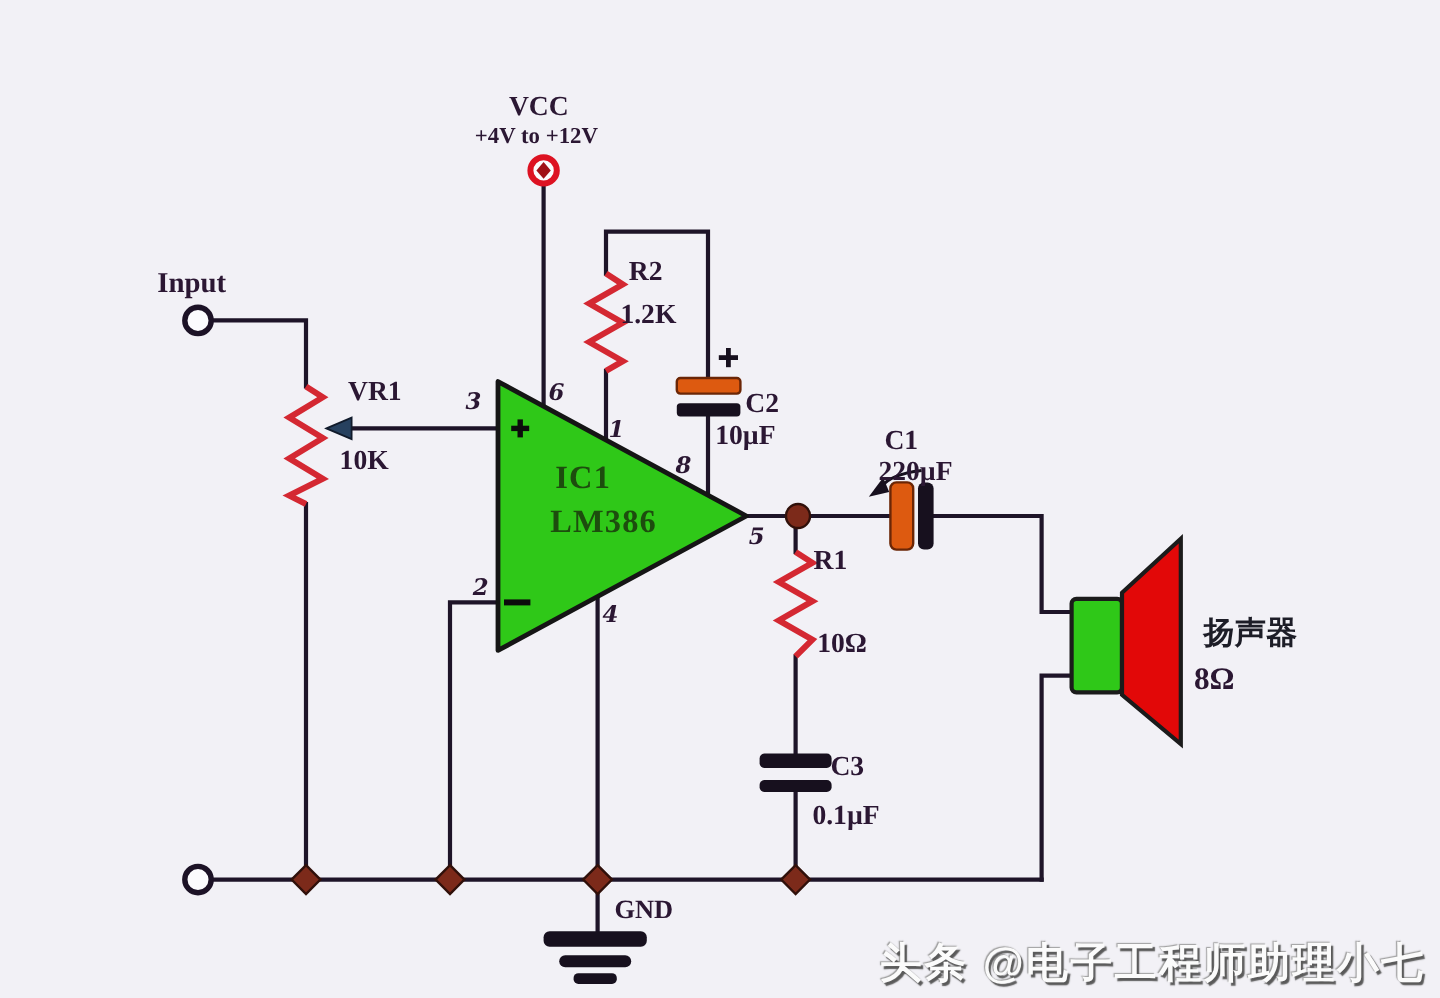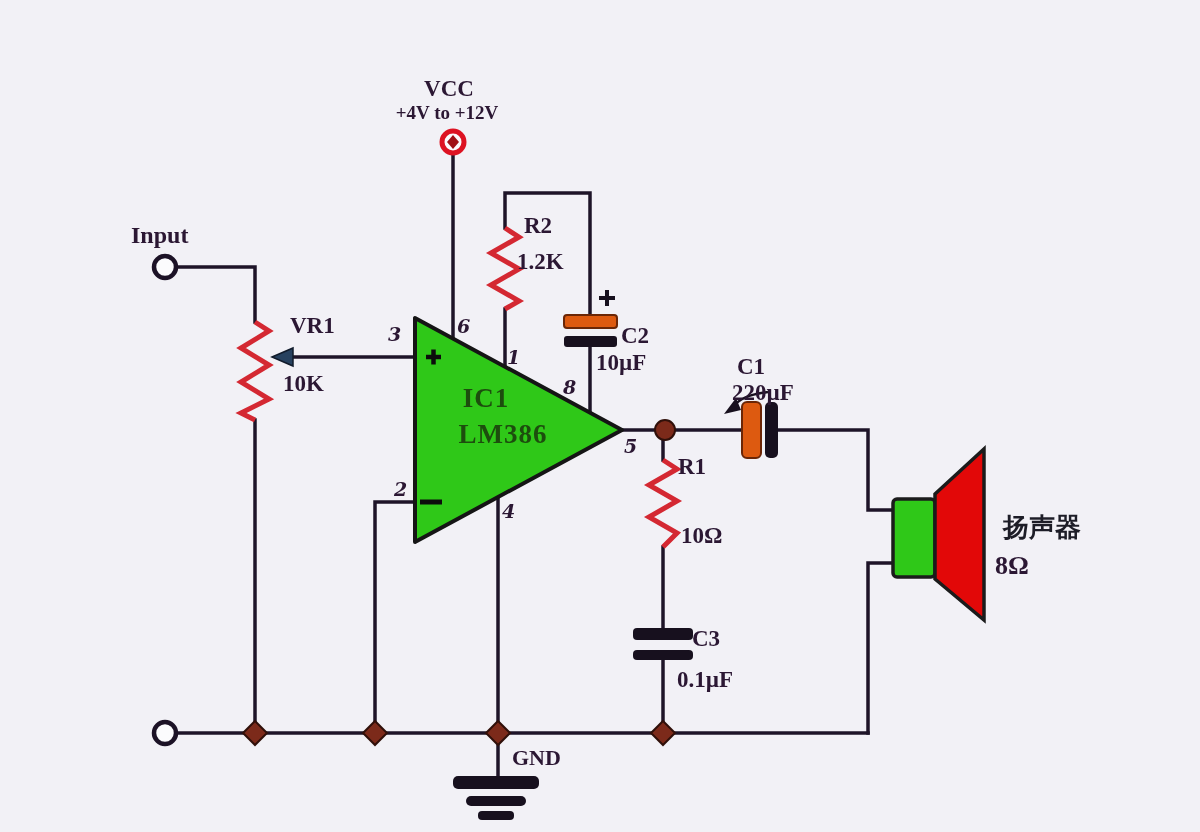--- a/index.html
+++ b/index.html
@@ -134,13 +134,14 @@
   <text class="lbl" x="732" y="400" font-size="23">220µF</text>
   <text class="lbl" x="678" y="474" font-size="23">R1</text>
   <text class="lbl" x="681" y="543" font-size="23">10Ω</text>
   <text class="lbl" x="692" y="646" font-size="23">C3</text>
   <text class="lbl" x="677" y="687" font-size="23">0.1µF</text>
   <text class="lbl" x="512" y="765" font-size="22">GND</text>
   <text class="cjk" x="1003" y="536" font-size="26">扬声器</text>
   <text class="lbl" x="995" y="574" font-size="26">8Ω</text>
 </svg>
 
+<div class="watermark">头条 @电子工程师助理小七</div>
 </div>
 
 </body></html>

